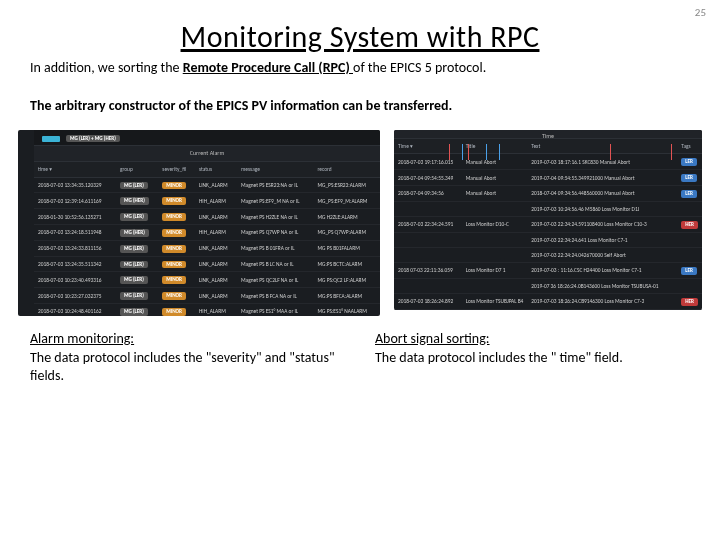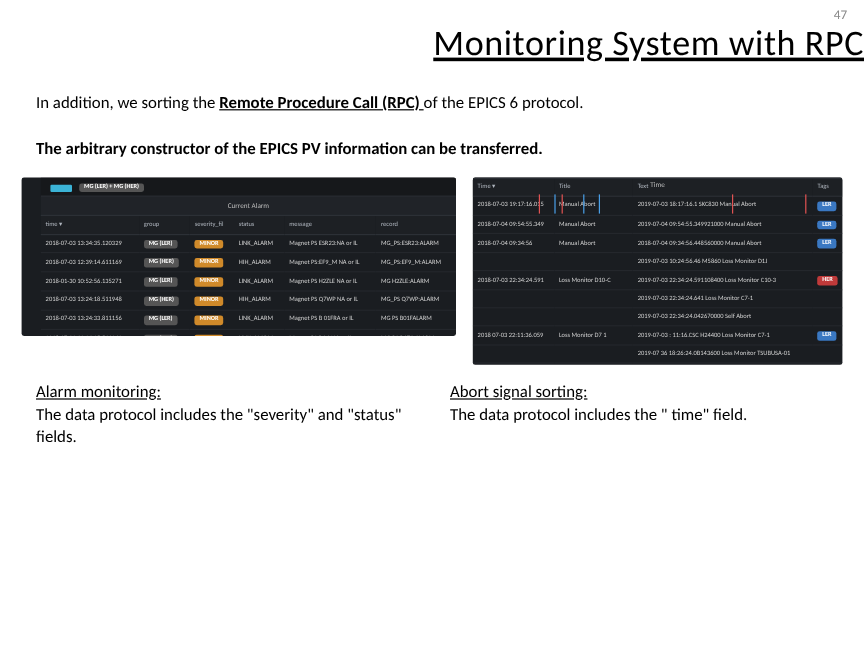--- a/index.html
+++ b/index.html
@@ -8,45 +8,45 @@
     font-family: Calibri, Arial, sans-serif;
     background: #fff; color: #000;
     position: relative;
     overflow: hidden;
   }
   .page-num {
     position: absolute; top: 6px; right: 14px;
     font-size: 11px; color: #888;
   }
   .title {
-    text-align: right; font-size: 30px; font-weight: 400;
+    text-align: center; font-size: 30px; font-weight: 400;
     text-decoration: underline;
-    margin-top: 18px; margin-bottom: 22px;
+    margin-top: 18px; margin-bottom: 4px;
     letter-spacing: 0.5px;
   }
   .intro {
     font-size: 14px; line-height: 1.35;
     padding: 0 28px 0 30px;
     margin-bottom: 14px;
   }
   .intro .u { text-decoration: underline; font-weight: 700; }
   .intro .b { font-weight: 700; text-align: right; }
   .panels {
     display: flex; gap: 14px; padding: 0 18px;
     margin-bottom: 14px;
   }
   .panel {
     background: #1a1d21; color: #ddd;
     font-size: 6px; line-height: 1.5;
     border-radius: 2px;
     overflow: hidden;
     display: flex; flex-direction: column;
   }
-  .panel-left { flex: 0 0 362px; height: 132px; padding-left: 16px; }
-  .panel-right { flex: 1 1 auto; height: 156px; }
+  .panel-left { flex: 0 0 362px; height: 186px; padding-left: 16px; }
+  .panel-right { flex: 1 1 auto; height: 180px; }
   .pill {
     display: inline-block; padding: 0 4px; border-radius: 2px;
     font-weight: 600; font-size: 5.2px; color: #fff;
     background: #555;
   }
   .pill.minor { background: #d08a2a; }
   .pill.ler { background: #3a78c2; }
   .pill.her { background: #c03a3a; }
   .hdr-strip {
     display:flex; align-items:center; gap:6px;
@@ -85,26 +85,26 @@
   .captions {
     display:flex; gap:30px; padding: 0 30px;
     font-size: 14px; line-height:1.35;justify-content:space-between;
   }
   .captions > div { flex:1; }
   .captions .capt-title { text-decoration: underline; font-weight:400; }
 </style>
 </head>
 <body>
 
-<div class="page-num">47</div>
+<div class="page-num">25</div>
 
 <h1 class="title">Monitoring System  with RPC</h1>
 
 <div class="intro">
-  <span>In addition, we sorting the  </span><span class="u">Remote Procedure Call (RPC) </span><span>of the EPICS 6 protocol.</span><br>
+  <span>In addition, we sorting the  </span><span class="u">Remote Procedure Call (RPC) </span><span>of the EPICS 5 protocol.</span><br>
   <br>
   <span class="b">The arbitrary constructor of the EPICS PV information can be transferred.</span>
 </div>
 
 <div class="panels">
 
   <div class="panel panel-left">
     <div class="hdr-strip">
       <span class="brand"></span>
       <span class="pill">MG (LER) + MG (HER)</span>

